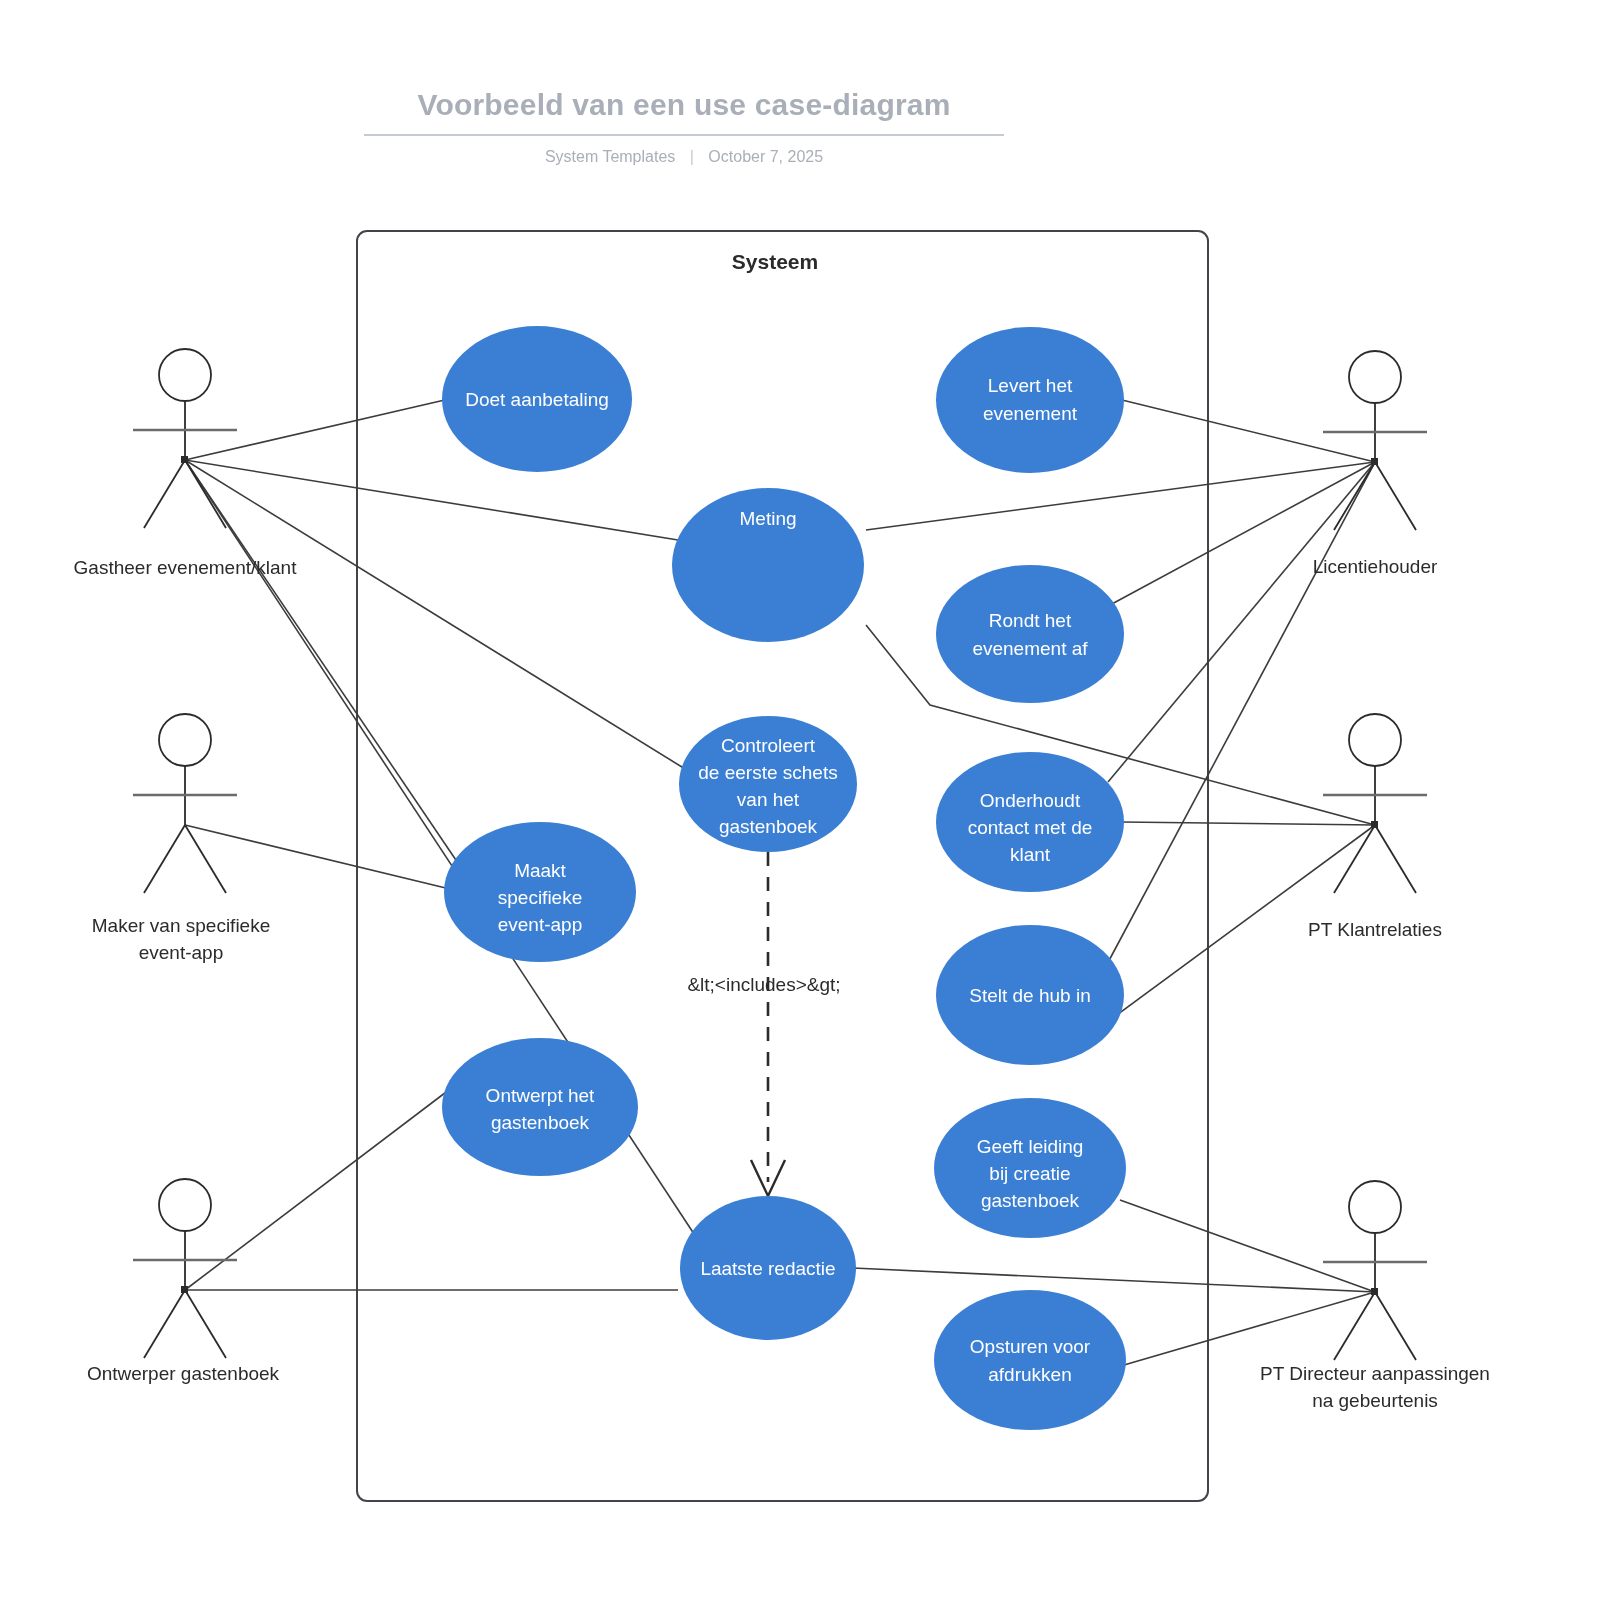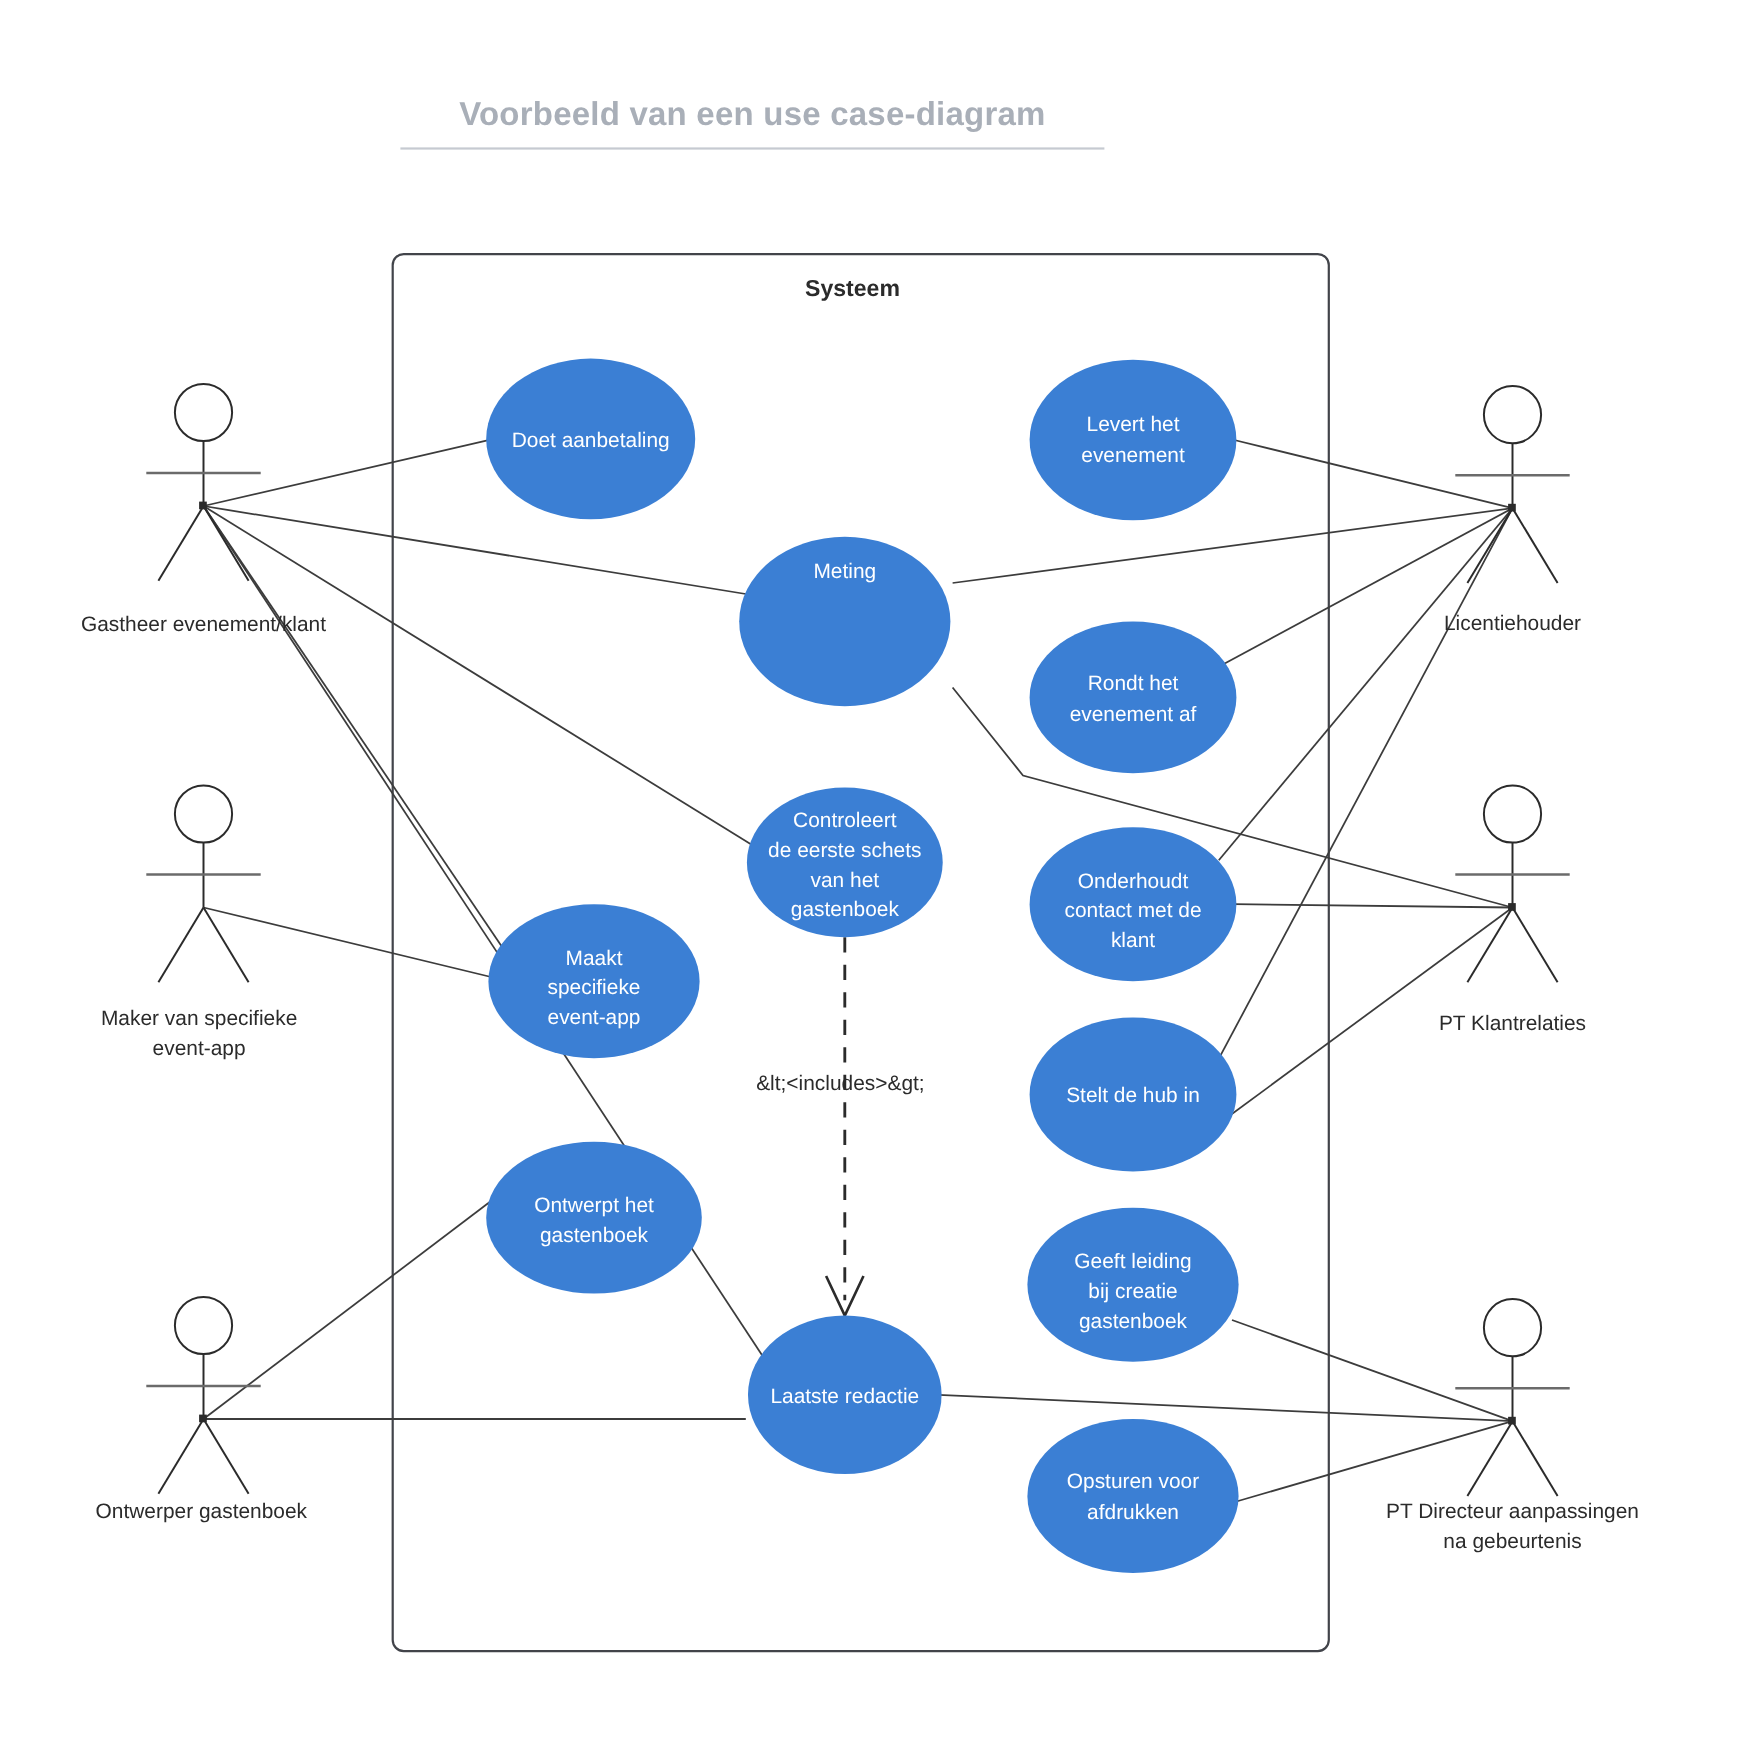--- a/index.html
+++ b/index.html
@@ -61,20 +61,25 @@
   }
 </style>
 </head>
 <body>
 
 <div id="page">
 
   <div class="header">
     <h1 class="doc-title">Voorbeeld van een use case-diagram</h1>
     <div class="title-rule"></div>
+    <div class="subtitle">
+      <span>System Templates</span>
+      <span class="sep">|</span>
+      <span>October 7, 2025</span>
+    </div>
   </div>
 
   <svg id="canvas" viewBox="0 0 1600 1600">
 
     <rect class="boundary" x="357" y="231" width="851" height="1270" rx="10" ry="10"></rect>
     <text class="boundary-label" x="775" y="269">Systeem</text>
 
     <g>
 
       <path class="link" d="M185,460 L449,399"></path>

